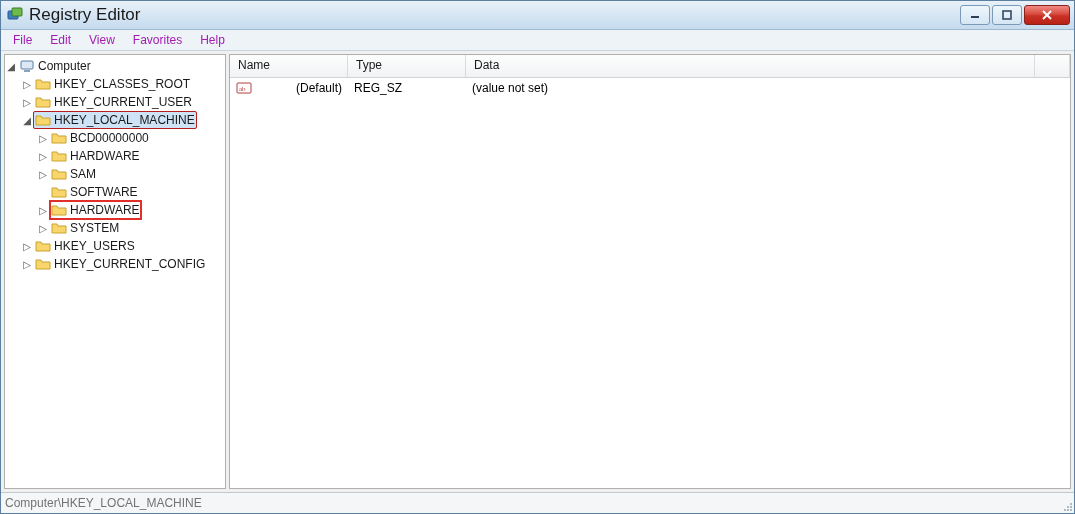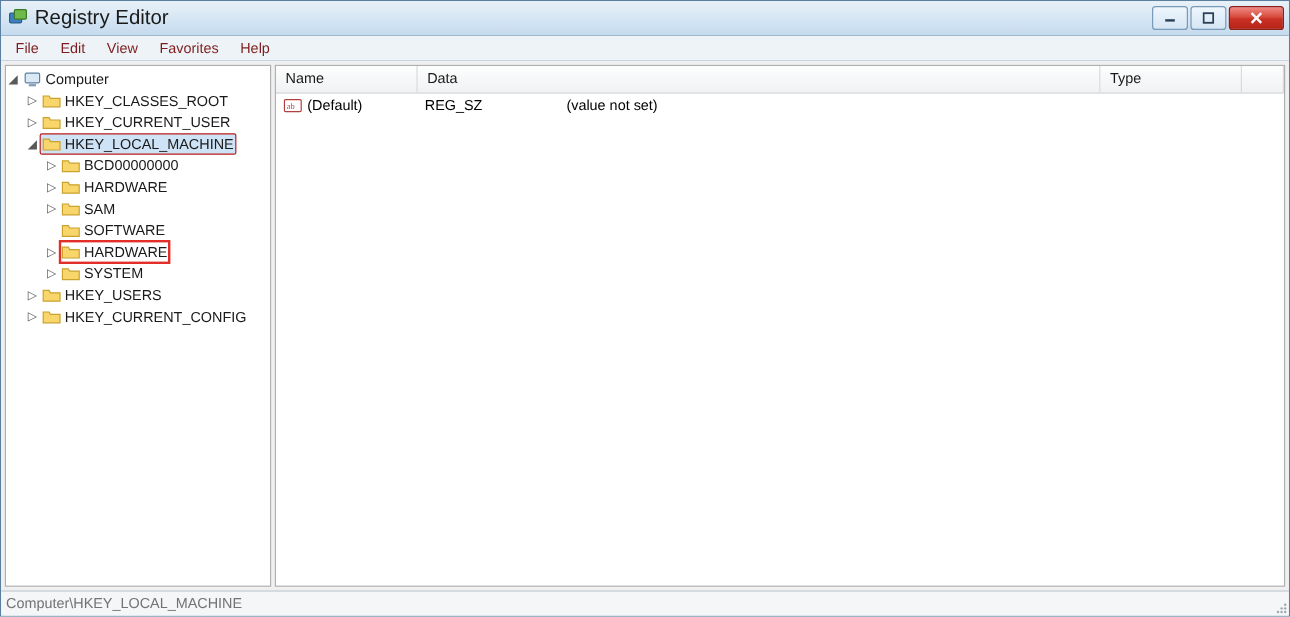--- a/index.html
+++ b/index.html
@@ -68,21 +68,21 @@
     height: 20px;
     background: #eef3f8;
     display: flex;
     align-items: center;
     padding: 0 4px;
     border-bottom: 1px solid #c8d4e0;
     gap: 2px;
   }
   .menubar .menu-item {
     padding: 2px 8px;
-    color: #7f1d1d;
+    color: #a21caf;
     cursor: default;
   }
 
   
   .main {
     flex: 1;
     display: flex;
     background: #f0f0f0;
     padding: 3px;
     gap: 3px;
@@ -170,21 +170,21 @@
     flex: 1;
     overflow: auto;
   }
   .list-row {
     display: flex;
     align-items: center;
     height: 18px;
     padding: 1px 0;
   }
   .list-row .cell { box-sizing: border-box; padding: 0 6px; white-space: nowrap;}
-  .list-row .c-name { width: 118px; display:flex; align-items:center; }
+  .list-row .c-name { width: 118px; display:flex; align-items:center;justify-content:space-between; }
   .list-row .c-type { width: 118px; }
   .list-row .c-data { flex:1; }
   .list-row .val-icon { width:16px; height:16px; margin-right:4px;}
 
   
   .statusbar {
     height: 20px;
     border-top: 1px solid #c0c8d0;
     background: #f4f6f8;
     display: flex;
@@ -398,22 +398,22 @@
             </span>
           <span class="txt">HKEY_CURRENT_CONFIG</span>
         </span>
       </div>
 
     </div>
 
     <div class="panel list-panel">
       <div class="list-header">
         <div class="col col-name">Name</div>
+        <div class="col col-type">Type</div>
         <div class="col col-data">Data</div>
-        <div class="col col-type">Type</div>
         <div class="col col-end"></div>
       </div>
       <div class="list-body">
         <div class="list-row">
           <div class="cell c-name">
             <span class="val-icon">
               <svg width="16" height="16" viewBox="0 0 16 16">
                 <rect x="1" y="3" width="14" height="10" rx="1" fill="#fff" stroke="#b53f3f"></rect>
                 <text x="3" y="11" font-size="7" fill="#b53f3f" font-family="Tahoma">ab</text>
               </svg>

